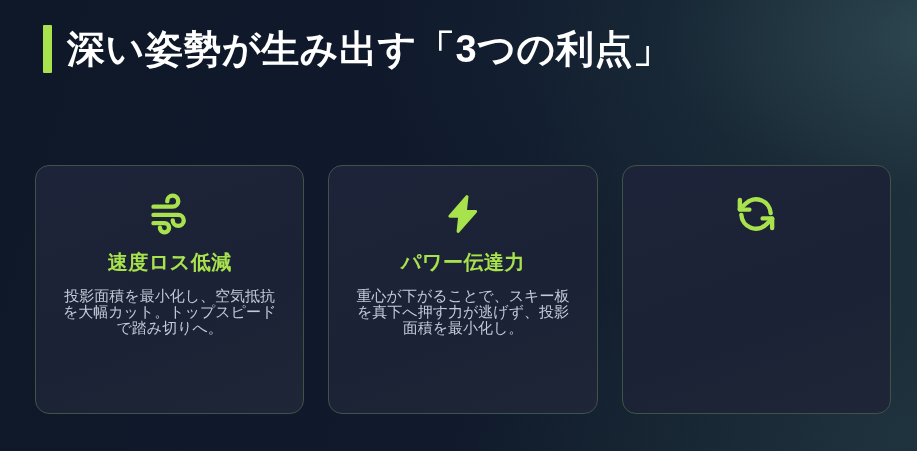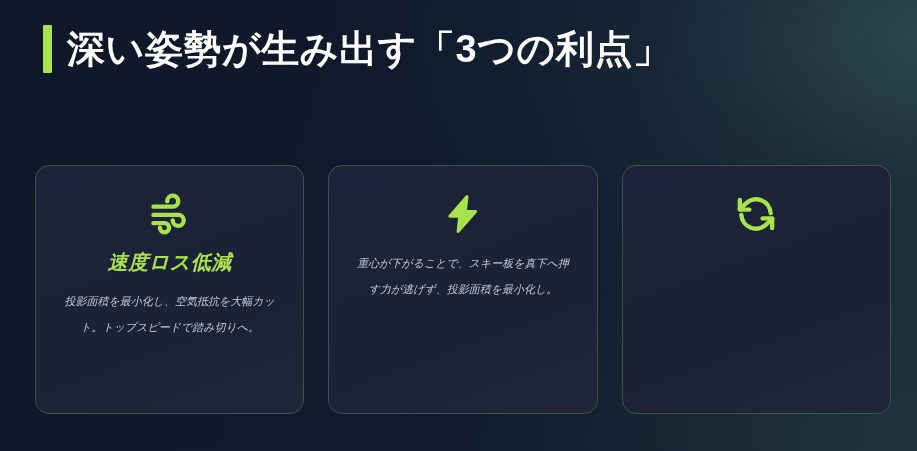--- a/index.html
+++ b/index.html
@@ -53,21 +53,20 @@
   }
 
   
   .cards {
     position: absolute;
     left: 35px;
     top: 165px;
     width: 856px;
     display: flex;
     gap: 24px;
-    font-style: italic;
   }
   .card {
     flex: 1 1 0;
     box-sizing: border-box;
     height: 249px;
     background: linear-gradient(160deg, #1d2439 0%, #1c2235 60%, #1e2637 100%);
     border: 1px solid #3f5348;
     border-radius: 14px;
     padding: 26px 18px 20px;
     display: flex;
@@ -90,22 +89,22 @@
   .card-title {
     color: #a8e24d;
     font-size: 20px;
     font-weight: bold;
     letter-spacing: 0.5px;
     margin-bottom: 14px;
     line-height: 1.2;
   }
   .card-body {
     color: #c2cbd9;
-    font-size: 11px;
-    line-height: 26px;
+    font-size: 15px;
+    line-height: 16px;
     max-width: 214px;
   }
 </style>
 </head>
 <body>
 
 <div id="stage">
 
   <div class="heading-row">
     <div class="accent-bar"></div>
@@ -125,20 +124,21 @@
       <div class="card-title">速度ロス低減</div>
       <div class="card-body">投影面積を最小化し、空気抵抗を大幅カット。トップスピードで踏み切りへ。</div>
     </div>
 
     <div class="card">
       <span class="card-icon">
         <svg viewBox="0 0 24 24" fill="currentColor" stroke="currentColor" stroke-width="1.6" stroke-linejoin="round">
           <path d="M14.2 2.5 4.8 13.2h5.4L9.3 21.5l9.6-10.9h-5.6z"></path>
         </svg>
       </span>
+      <div class="card-title">パワー伝達力</div>
       <div class="card-body">重心が下がることで、スキー板を真下へ押す力が逃げず、投影面積を最小化し。</div>
     </div>
 
     <div class="card">
       <span class="card-icon">
         <svg viewBox="0 0 24 24" fill="none" stroke="currentColor" stroke-width="2.4" stroke-linecap="round" stroke-linejoin="round">
           <path d="M20 11.5a8 8 0 0 0-13.7-5.1L3.2 9.4"></path>
           <path d="M4 12.5a8 8 0 0 0 13.7 5.1l3.1-3"></path>
           <polyline points="3.2,4.4 3.2,9.6 8.4,9.6"></polyline>
           <polyline points="20.8,19.6 20.8,14.4 15.6,14.4"></polyline>

